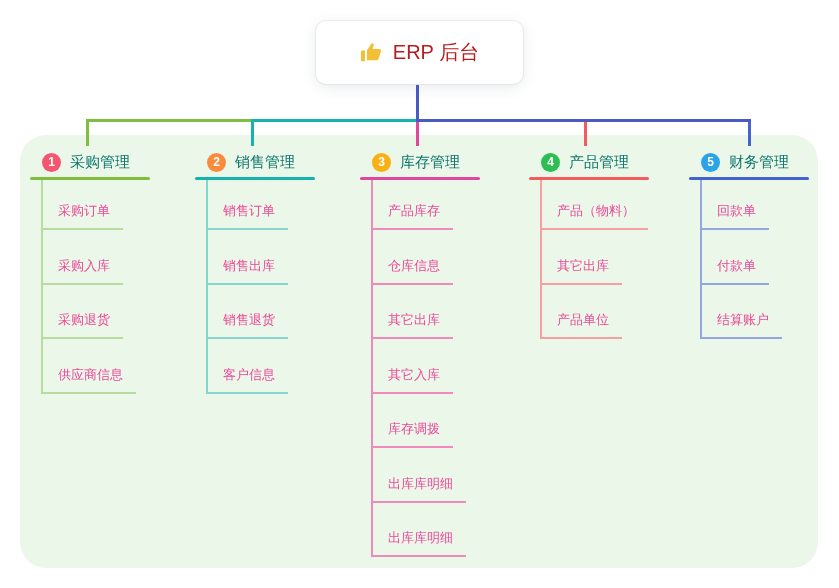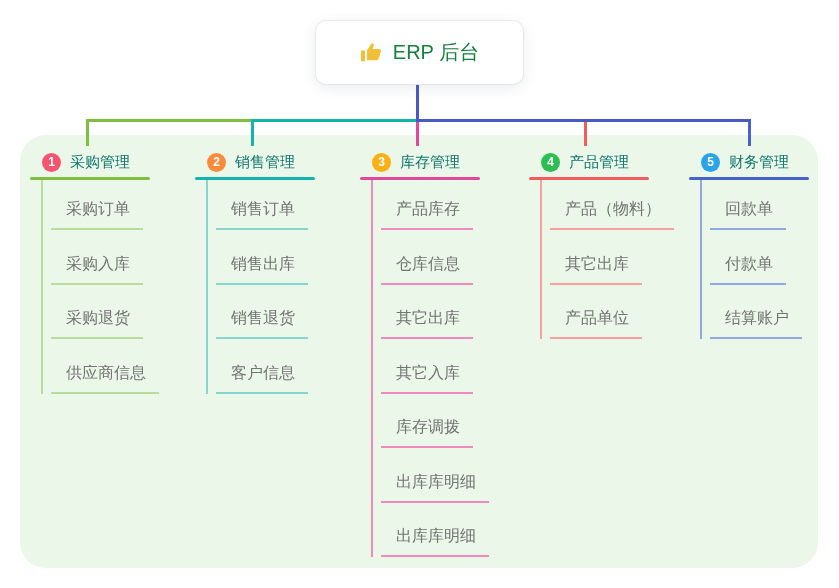--- a/index.html
+++ b/index.html
@@ -2,36 +2,36 @@
 <html><head>
 <meta charset="utf-8">
 <style>
   html,body{margin:0;padding:0;background:#ffffff;font-family:"Liberation Sans","DejaVu Sans",sans-serif;}
   .canvas{position:relative;width:839px;height:588px;background:#ffffff;overflow:hidden;}
 
   .panel{position:absolute;left:20px;top:135px;width:798px;height:433px;background:#ebf7e8;border-radius:26px;}
 
   .root-node{position:absolute;left:316px;top:21px;width:207px;height:63px;background:#ffffff;border-radius:10px;
     box-shadow:0 3px 14px rgba(60,70,90,.12), 0 0 0 1px #f2f2f4;display:flex;align-items:center;justify-content:center;gap:10px;
-    font-size:20px;color:#15803d;font-weight:500;cursor:pointer;}
+    font-size:20px;color:#b91c1c;font-weight:500;cursor:pointer;}
   .thumb{display:inline-flex;width:23px;height:23px;}
   .thumb svg{width:100%;height:100%;}
 
   .line{position:absolute;}
 
   .branch{position:absolute;top:148px;width:120px;}
   .branch-header{display:flex;align-items:center;gap:9px;height:28px;padding-left:12px;cursor:pointer;}
   .badge{width:19px;height:19px;border-radius:50%;color:#fff;font-size:12px;font-weight:bold;line-height:19px;text-align:center;flex:0 0 auto;}
   .blabel{font-size:15px;color:#0f766e;white-space:nowrap;}
   .hline{height:3px;border-radius:2px;background:var(--line);margin-top:1px;}
   .children{position:relative;margin-left:11px;}
   .children::before{content:"";position:absolute;left:0;top:0;bottom:0;width:2px;background:var(--cline);}
   .child{height:54.5px;display:flex;align-items:flex-end;}
   .child:first-child{height:50px;}
-  .clabel{display:inline-block;margin-left:10px;padding:0 13px 8px 15px;font-size:16px;color:#737373;white-space:nowrap;
+  .clabel{display:inline-block;margin-left:2px;padding:0 13px 8px 15px;font-size:13px;color:#ec4899;white-space:nowrap;
     border-bottom:2px solid var(--cline);cursor:pointer;}
 </style>
 </head>
 <body>
 
 <div class="canvas">
   <div class="panel"></div>
 
   <div id="lines">
       <div class="line" style="left: 416px; top: 84px; width: 3px; height: 38px; background: rgb(74, 90, 196);"></div>

